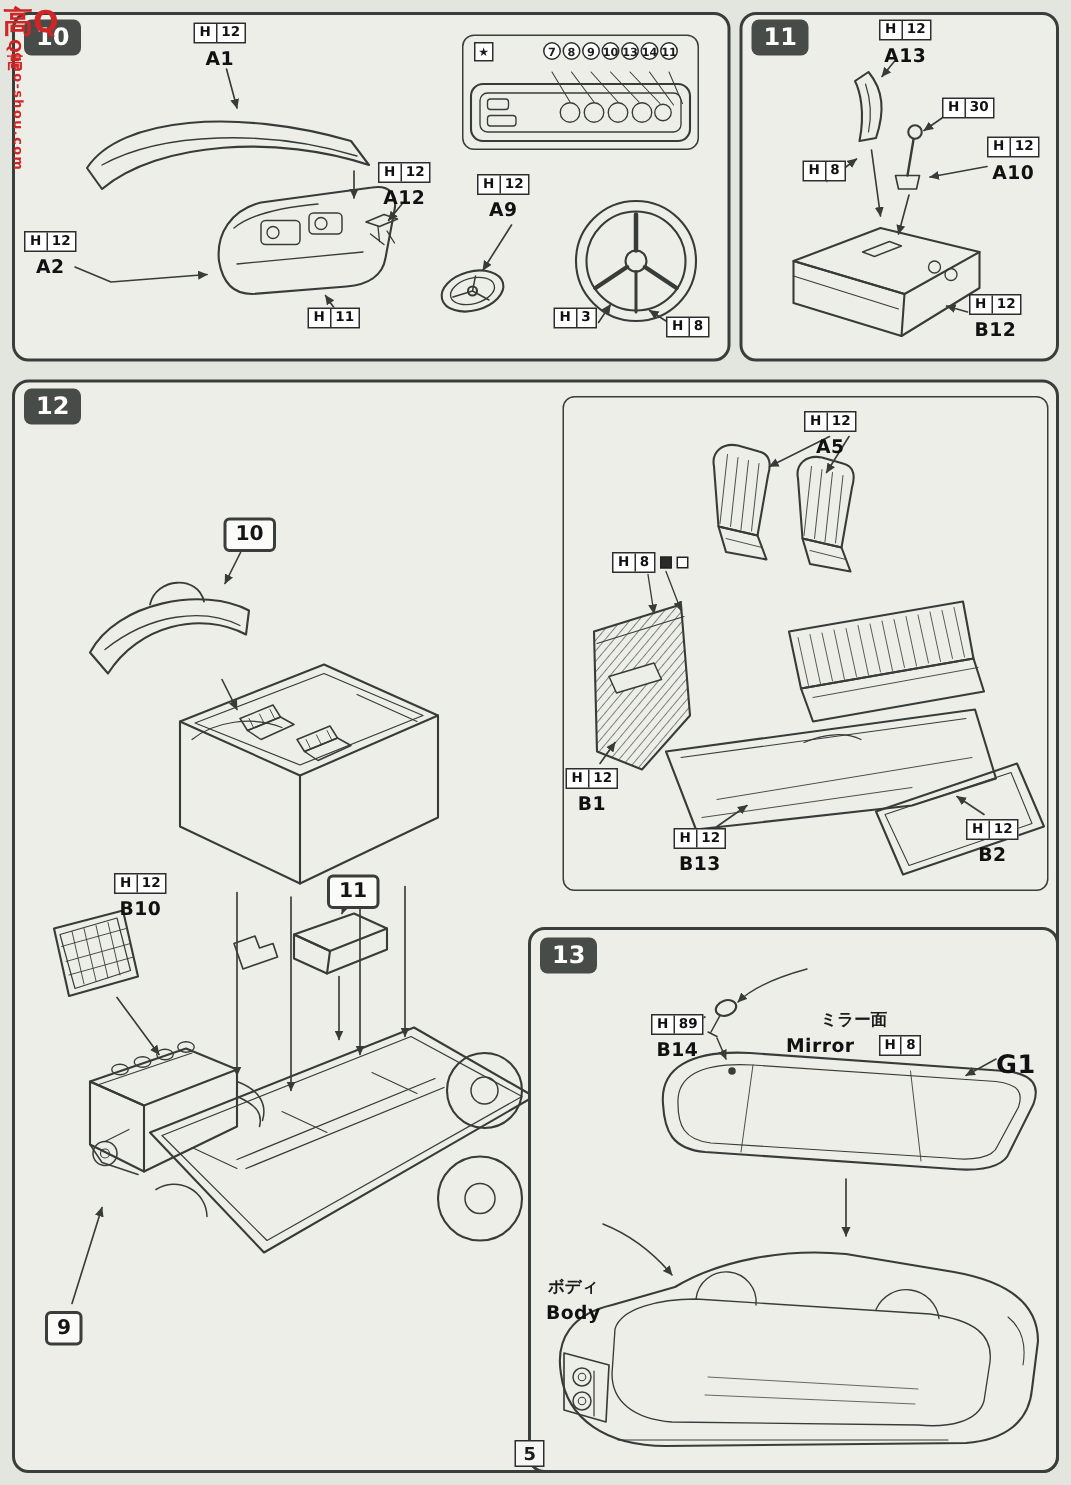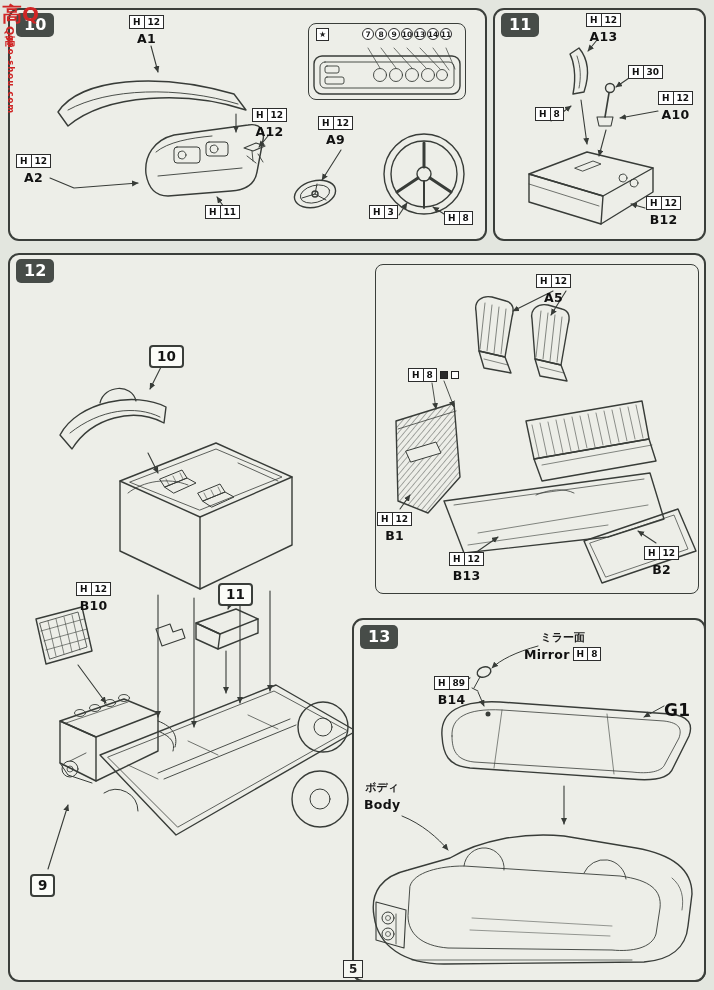--- a/index.html
+++ b/index.html
@@ -22,22 +22,22 @@
   }
   .plabel { position:absolute; display:flex; flex-direction:column; align-items:center; gap:2px; z-index:6; }
   .plabel.row { flex-direction:row; align-items:center; gap:3px; }
   .hbox {
     display:inline-flex; align-items:stretch; border:1.2px solid #2d2d2d; background:#fff;
     font-size:9px; font-weight:bold; line-height:12px; color:#111; white-space:nowrap;
   }
   .hbox .hl { padding:0 3px; }
   .hbox .hn { padding:0 3px; border-left:1.2px solid #2d2d2d; }
   .pcode { font-weight:bold; font-size:12.5px; letter-spacing:0.3px; color:#111; white-space:nowrap; }
-  .jp { font-weight:bold; font-size:11px; white-space:nowrap; }
-  .mrow { display:inline-flex; align-items:flex-start; gap:3px; }
+  .jp { font-weight:bold; font-size:11px; white-space:nowrap;margin-top:42px; }
+  .mrow { display:inline-flex; align-items:center; gap:16px; }
   .cluster-row { position:absolute; display:flex; gap:1px; z-index:6; }
   .circ {
     width:12px; height:12px; border:1px solid #2d2d2d; border-radius:50%; background:#fff;
     font-size:7.5px; font-weight:bold; display:flex; align-items:center; justify-content:center;
   }
   .starbox {
     position:absolute; width:13px; height:13px; border:1px solid #2d2d2d; background:#fff;
     font-size:8px; display:flex; align-items:center; justify-content:center; z-index:6;
   }
   .chip { width:8px; height:8px; border:1px solid #222; display:inline-block; }
@@ -467,21 +467,21 @@
   <div class="plabel" style="left:434px;top:676px;z-index:6">
     <span class="hbox">
         <span class="hl">H</span>
         <span class="hn">89</span>
       </span>
     <span class="pcode">B14</span>
   </div>
   <div class="plabel" style="left:664px;top:700px;z-index:6">
     <span class="pcode" style="font-size:17px">G1</span>
   </div>
-  <div class="plabel" style="left:364px;top:780px;z-index:6">
+  <div class="plabel" style="left:364px;top:808px;z-index:6">
     <span class="jp">ボディ</span>
     <span class="pcode">Body</span>
   </div>
 
   <div class="wm-logo">
     <span class="wm-cn">高Q</span>
   </div>
   <div class="wm-vert">
     <span class="wv-logo">高Q</span>
     <span class="wv-url">gao-shou.com</span>

